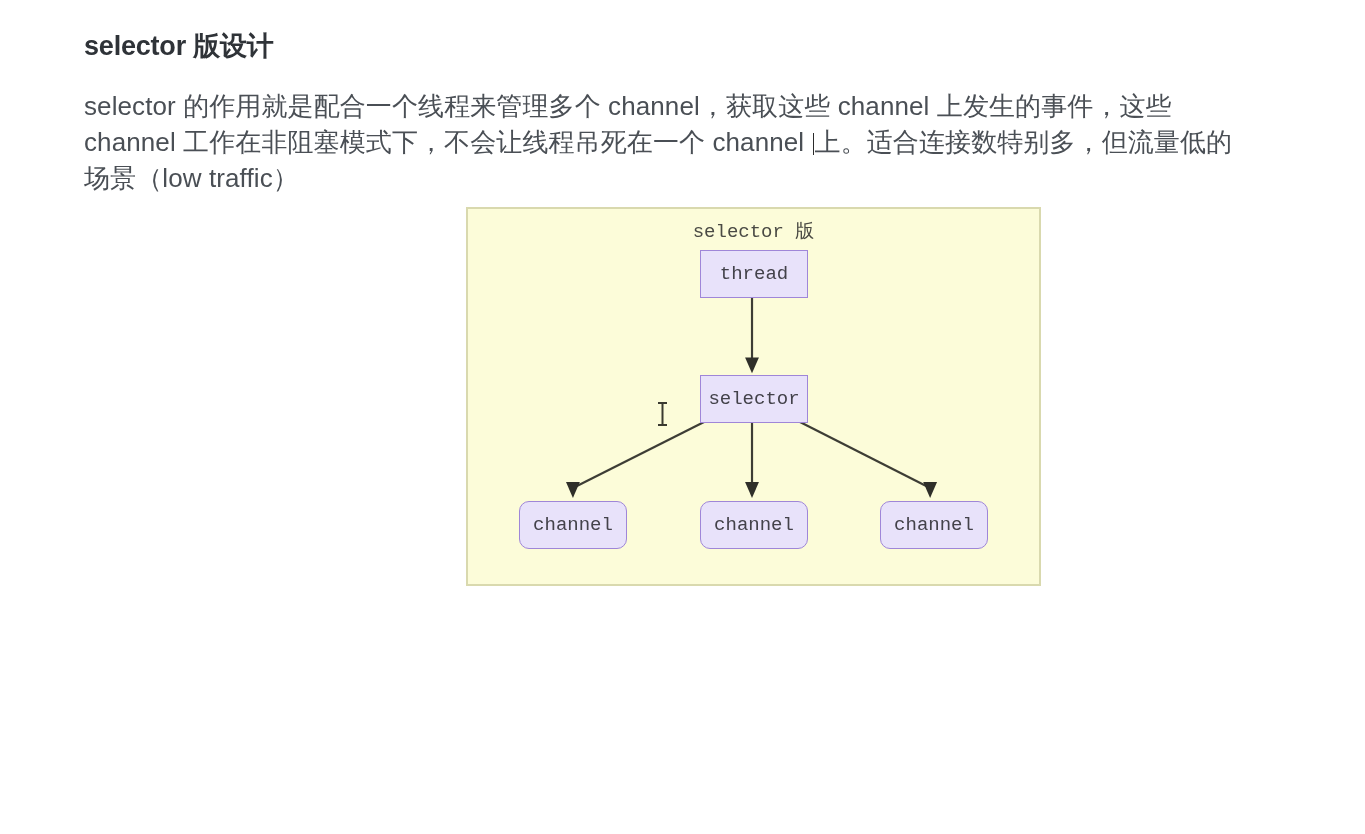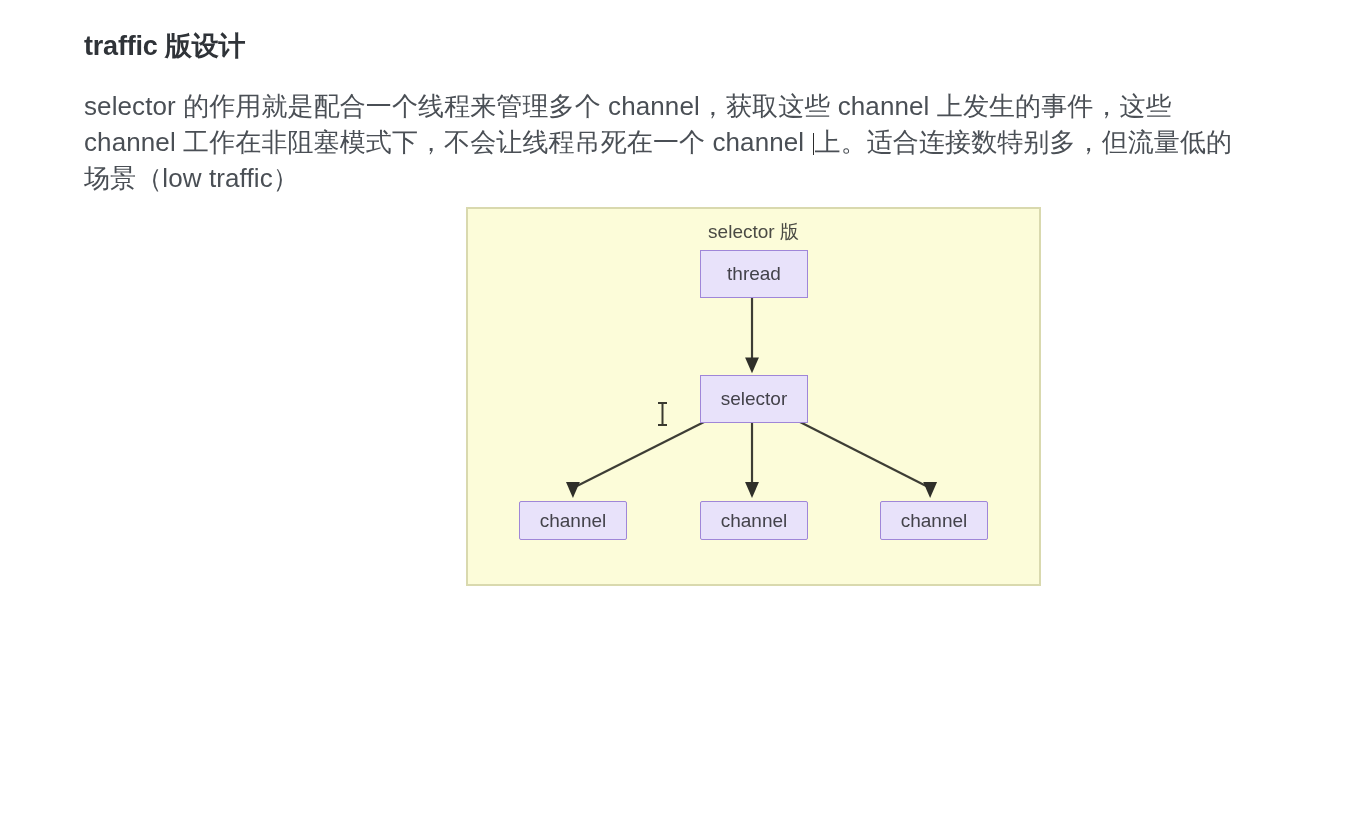--- a/index.html
+++ b/index.html
@@ -61,20 +61,21 @@
     margin: 0 1px;
   }
 
   
   .diagram-wrap {
     position: absolute;
     left: 382px;
     top: 207px;
     width: 575px;
     height: 379px;
+    font-family: Liberation Mono, monospace;
   }
 
   .diagram {
     position: relative;
     width: 100%;
     height: 100%;
     background: #fcfcd9;
     border: 2px solid #d9d9ae;
     box-sizing: border-box;
   }
@@ -113,22 +114,22 @@
   .node-selector {
     left: 232px;
     top: 166px;
     width: 108px;
     height: 48px;
   }
 
   .node-channel {
     top: 292px;
     width: 108px;
-    height: 39px;
-    border-radius: 2px;
+    height: 48px;
+    border-radius: 10px;
   }
 
   .node-channel-1 { left: 51px; }
   .node-channel-2 { left: 232px; }
   .node-channel-3 { left: 412px; }
 
   .edges {
     position: absolute;
     left: 0;
     top: 0;
@@ -147,21 +148,21 @@
     pointer-events: none;
   }
 </style>
 </head>
 <body>
 
 <div class="page">
 
   <div class="content">
 
-    <h1 class="page-title">traffic 版设计</h1>
+    <h1 class="page-title">selector 版设计</h1>
 
     <p class="para para-intro"><span>selector 的作用就是配合一个线程来管理多个 channel，获取这些 channel 上发生的事件，这些 channel 工作在非阻塞模式下，不会让线程吊死在一个 channel </span><span class="caret"></span><span>上。适合连接数特别多，但流量低的场景（low traffic）</span></p>
 
     <div class="diagram-wrap">
       <div class="diagram">
 
         <div class="diagram-title">selector 版</div>
 
         <svg class="edges" viewBox="0 0 575 379">
 

